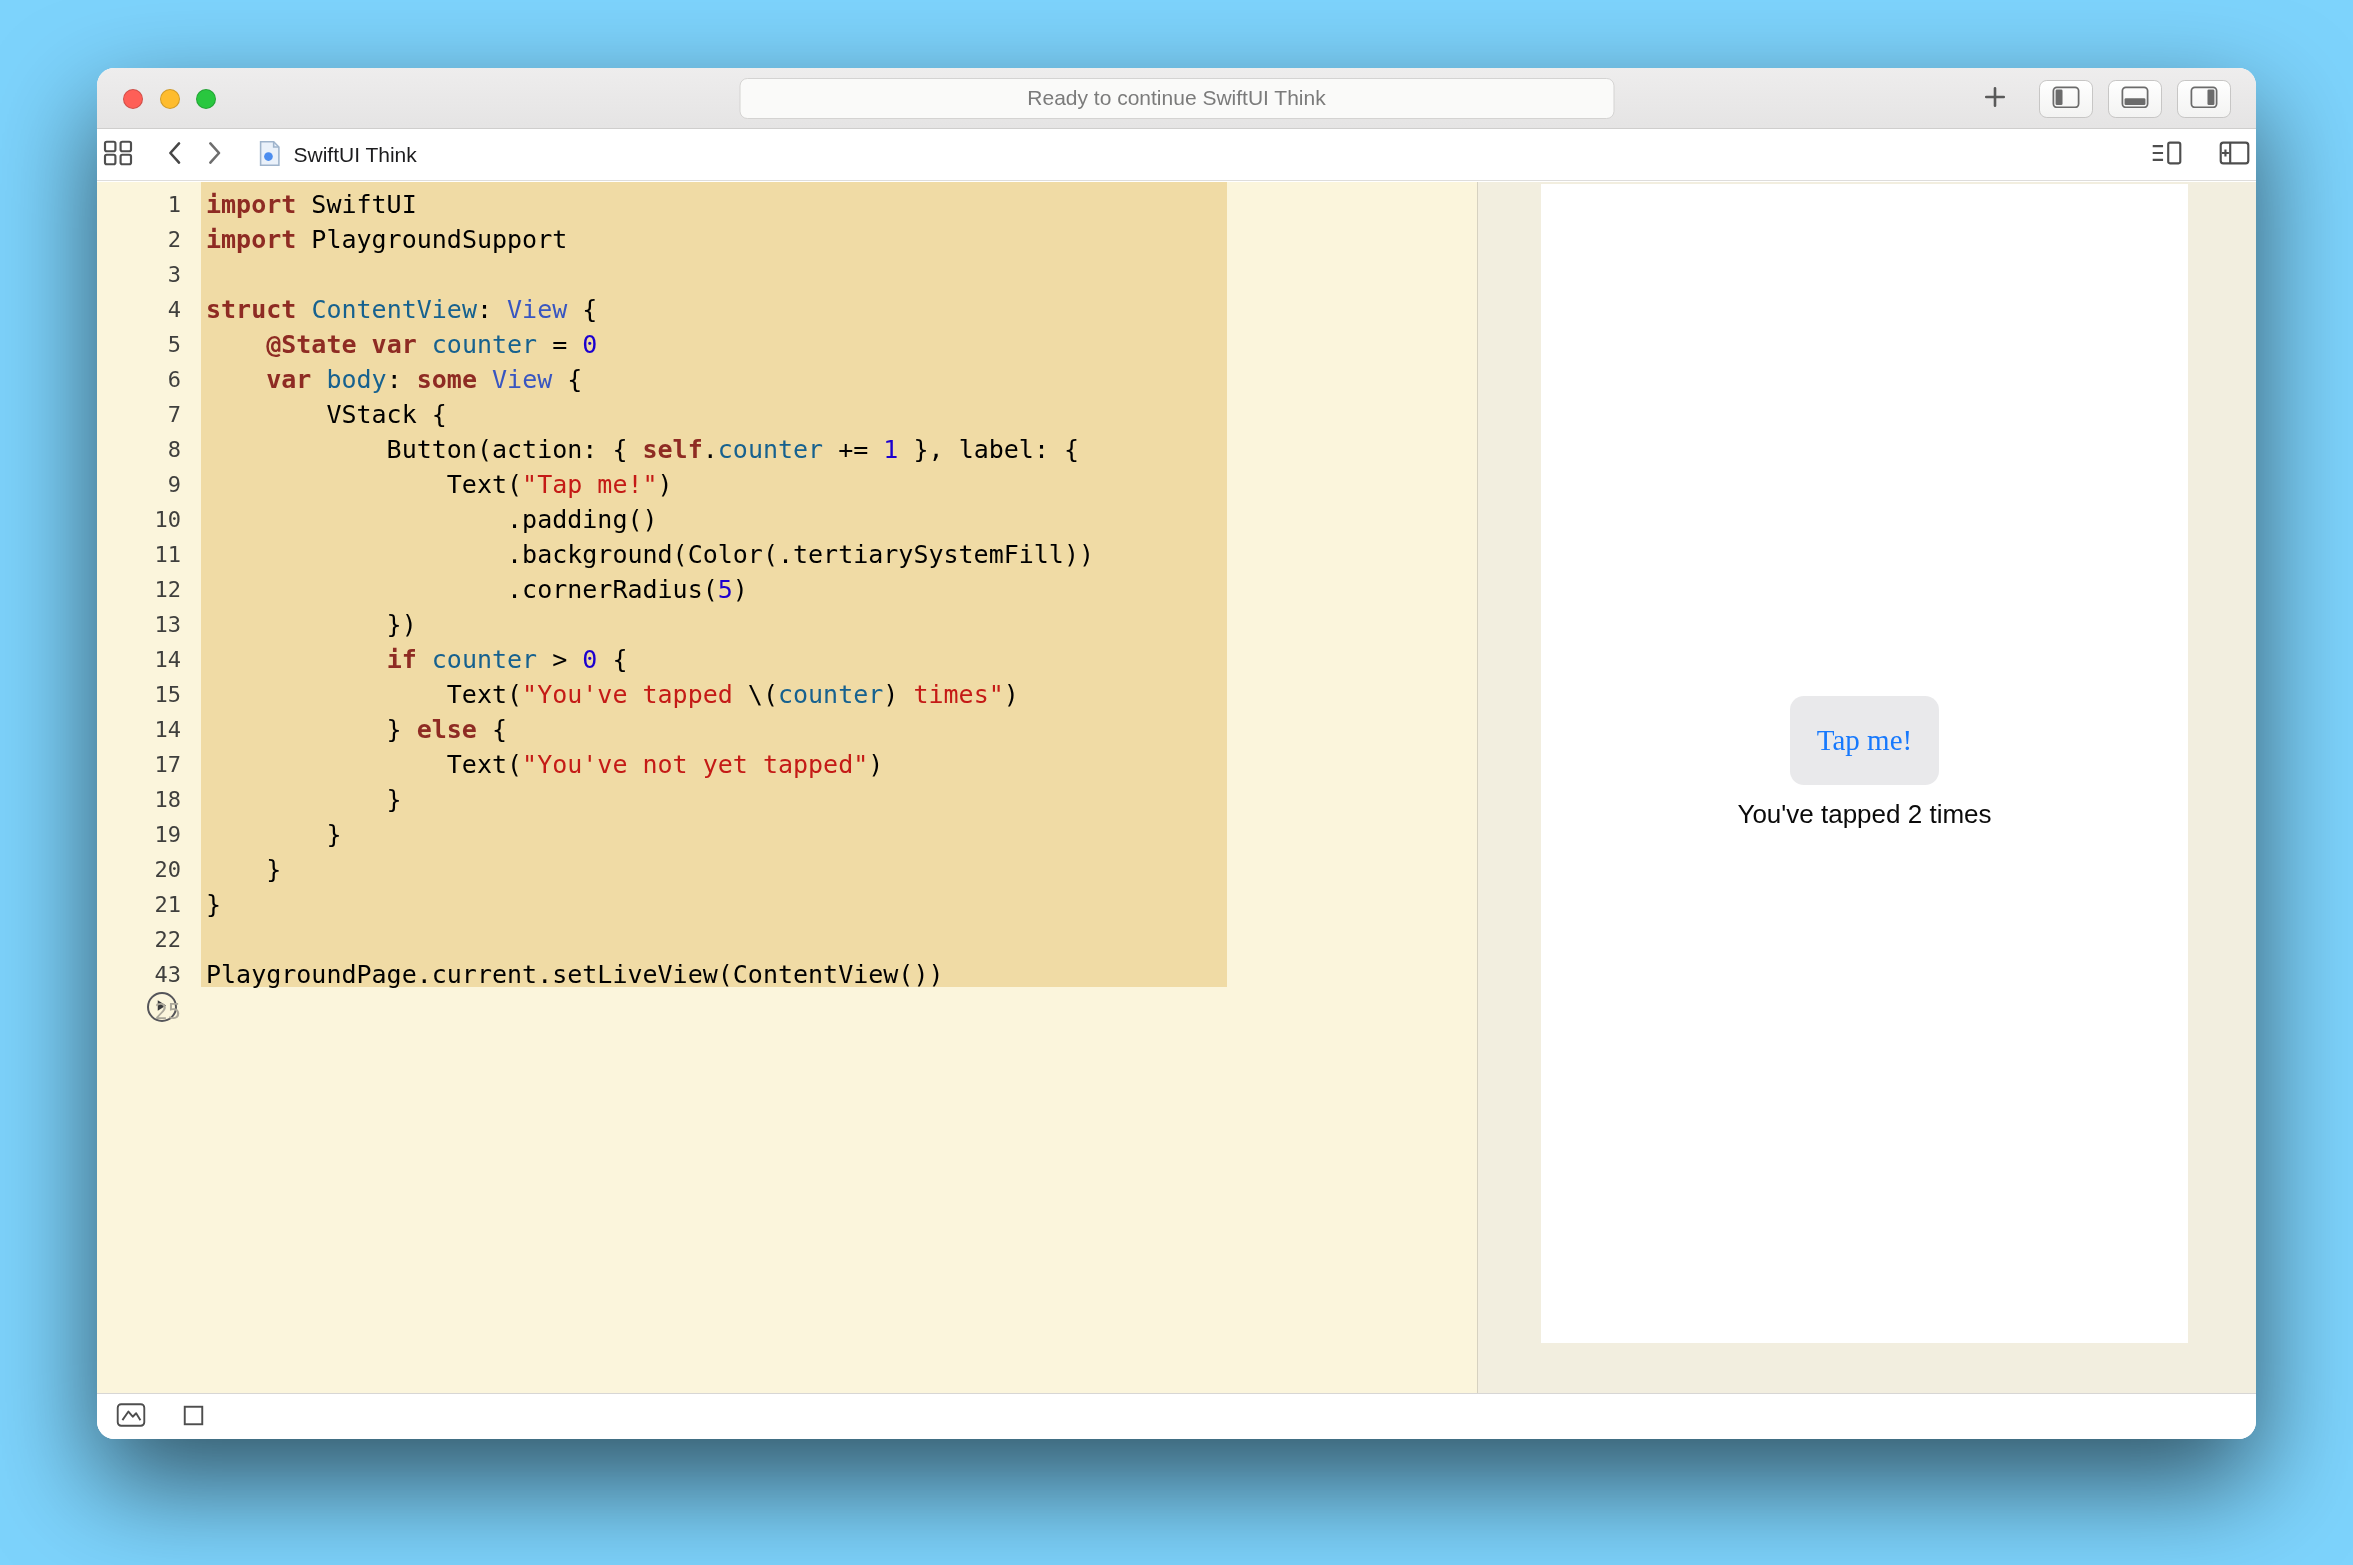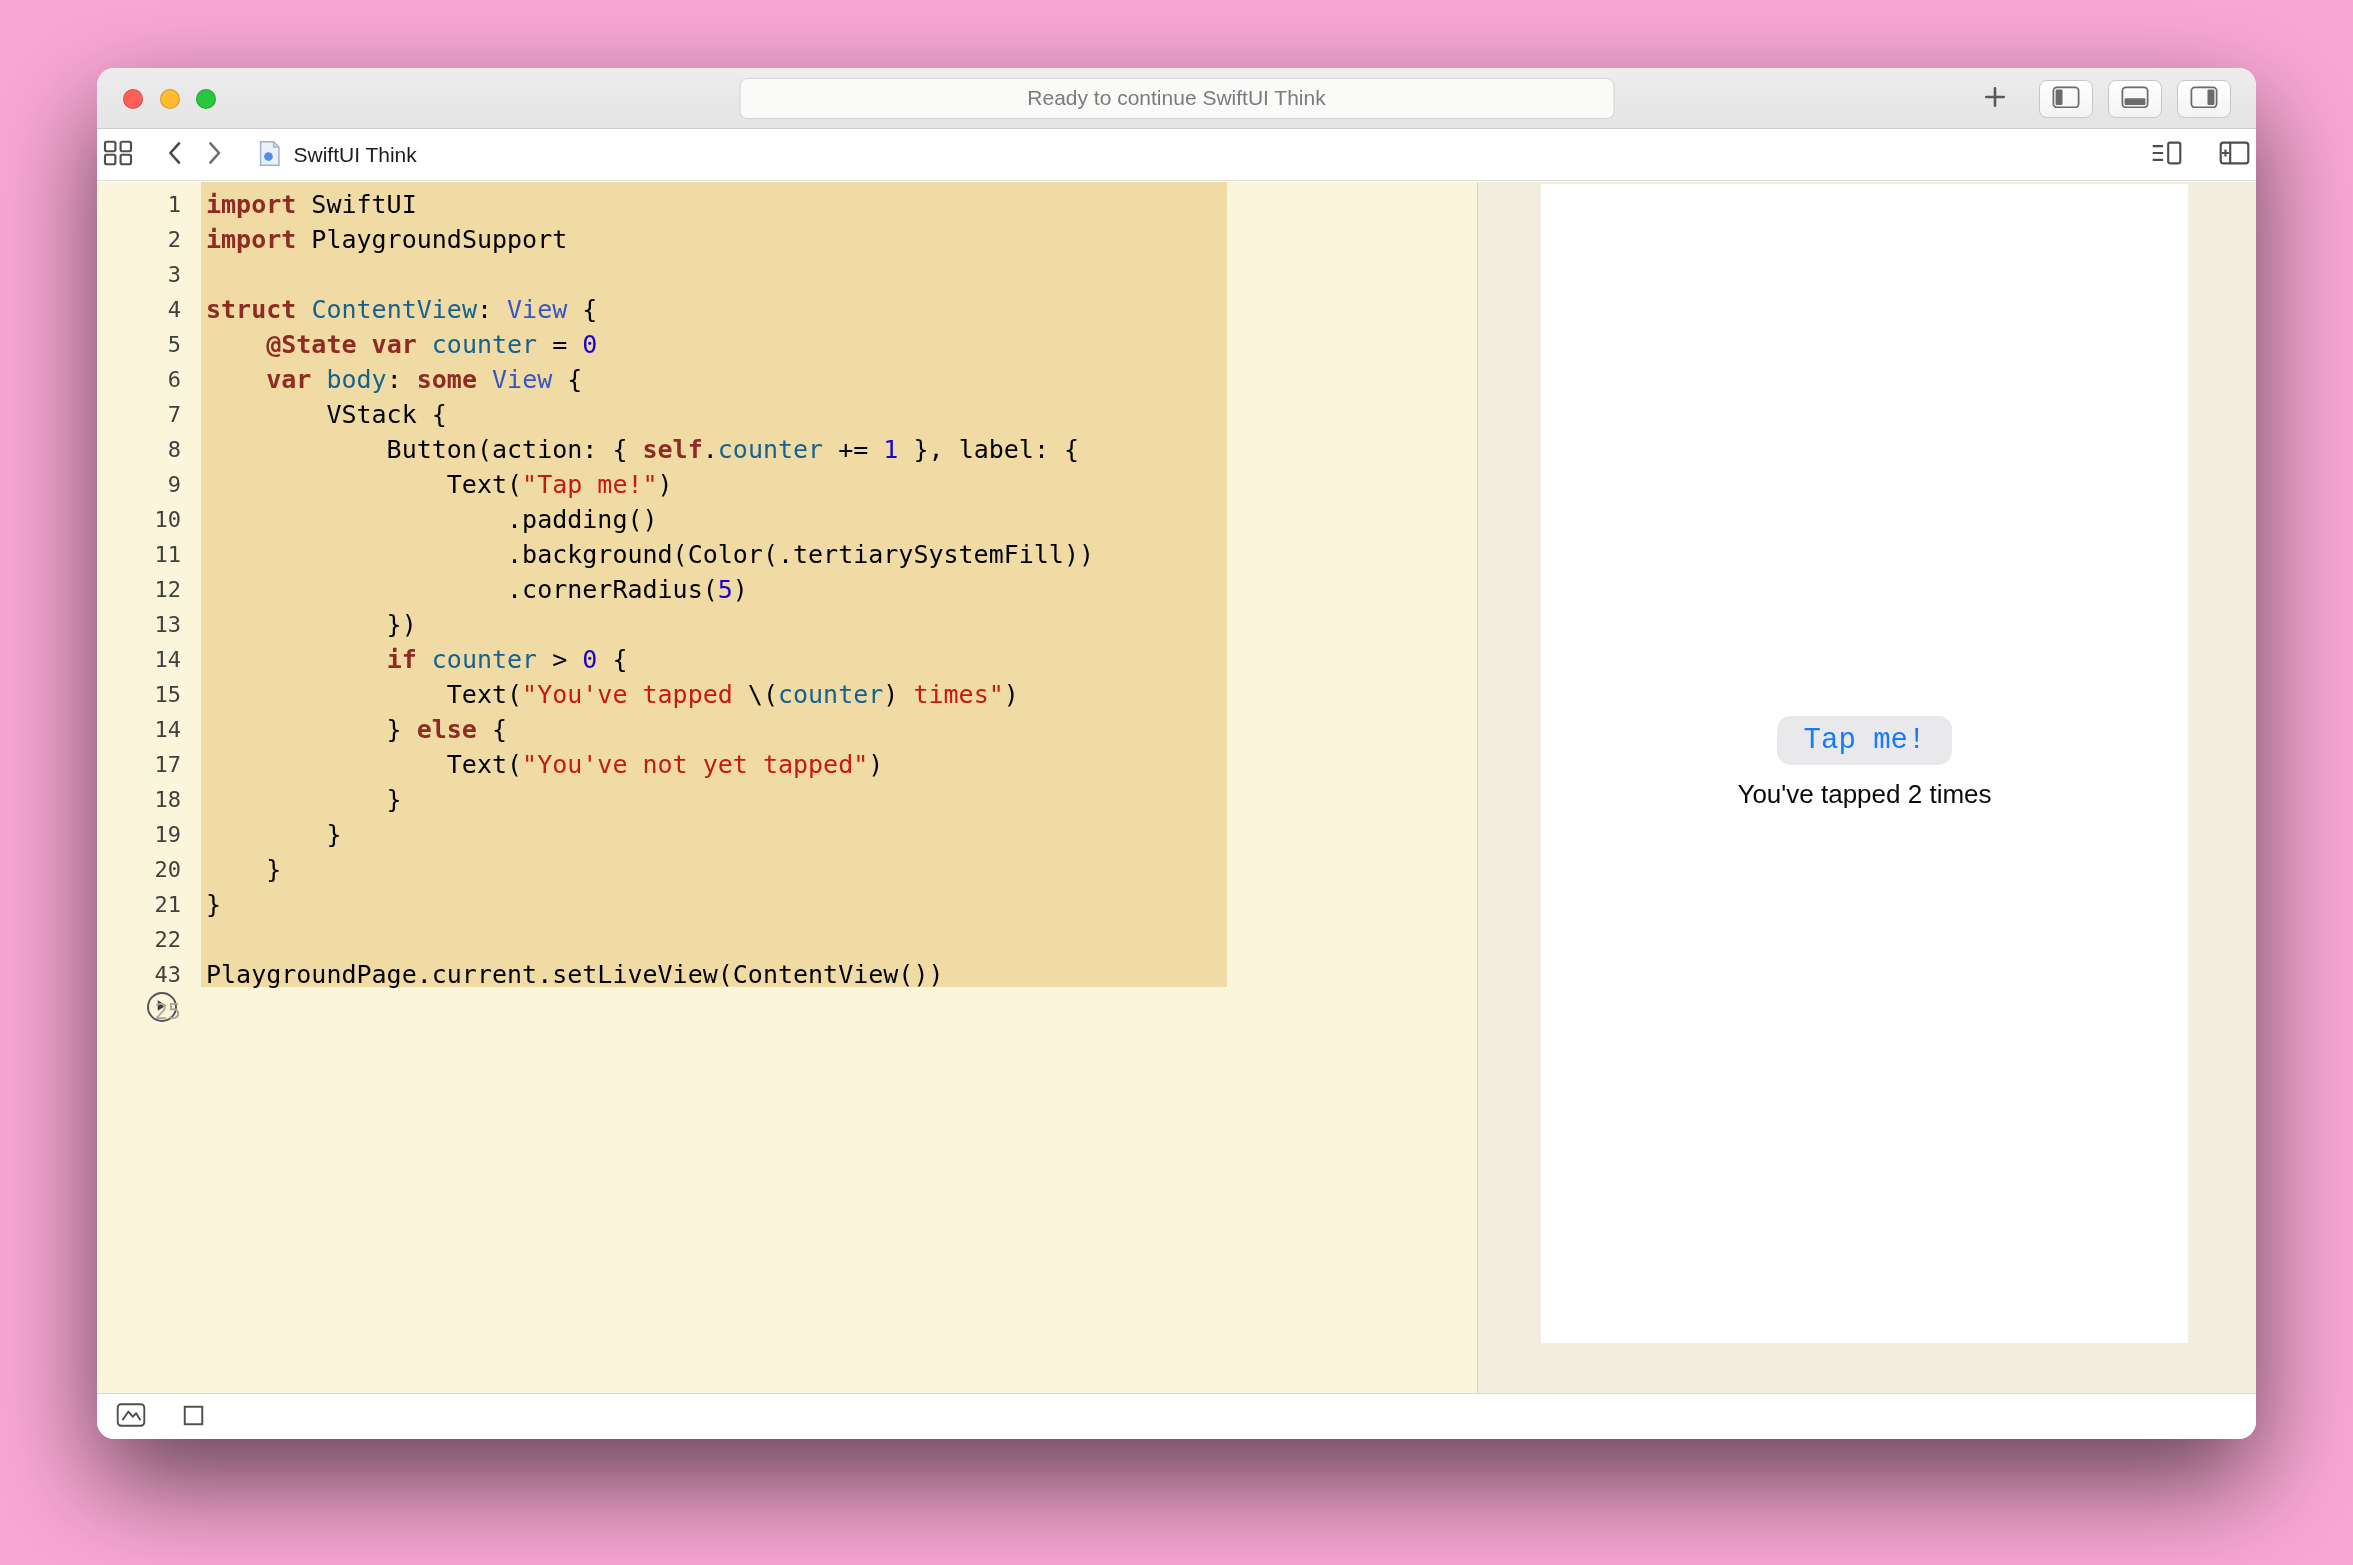--- a/index.html
+++ b/index.html
@@ -1,17 +1,17 @@
 <!DOCTYPE html>
 <html style="--accent: #1779FD; --editor_bg: #FBF5DC; --executed_highlight: #F0DBA5; --results_bg: #F3EEDC; --panel_bg: #F2EEDF; --keyword: #8E2B23; --string: #C41A16; --number: #1C00CF; --declaration: #16618F; --type: #3856C1; --traffic_red: #FE5F57; --traffic_yellow: #FEBC2E; --traffic_green: #29C73F;font-size:14px"><head>
 <meta charset="utf-8">
 <style>
   * { margin:0; padding:0; box-sizing:border-box; }
   html,body { background:#000; }
-  .stage { position:relative; width:2354px; height:1566px; background:#f9a8d4; font-family:"Liberation Sans",sans-serif; overflow:hidden; }
+  .stage { position:relative; width:2354px; height:1566px; background:#7dd3fc; font-family:"Liberation Sans",sans-serif; overflow:hidden; }
 
   .window { position:absolute; left:97px; top:68px; width:2159px; height:1371px; border-radius:17.4px; overflow:hidden;
             background:#fff; box-shadow:0 43px 104px rgba(0,0,0,.6); }
 
   
   .titlebar { position:relative; height:61px; background:linear-gradient(#EEEDED,#E5E4E4); border-bottom:0.9px solid #CFCECD; }
   .traffic { position:absolute; left:26px; top:0; height:61px; display:flex; align-items:center; gap:16.5px; }
   .tl { width:20px; height:20px; border-radius:50%; border:0.9px solid rgba(0,0,0,.18); display:inline-block; }
   .tl.red { background:var(--traffic_red); }
   .tl.yellow { background:var(--traffic_yellow); }
@@ -62,22 +62,22 @@
   .results-strip { position:absolute; left:1131px; right:0; top:0; bottom:0; background:var(--results_bg); border-left:0.9px solid #E2DCC7; }
   .result-row { position:absolute; left:0; right:0; height:35px; display:flex; align-items:center; justify-content:space-between; padding:0 19px 0 12px; }
   .result-label { font-size:22.6px; color:#1E1E1C; }
   .result-btn { width:32px; height:23.5px; border:1.7px solid #8A8A84; border-radius:5.2px; background:#D9D8D4;
                 display:flex; align-items:center; justify-content:center; padding:0; cursor:pointer; }
   .result-btn .inner { width:18px; height:11.3px; background:#A3A29D; border-radius:2.6px; }
 
   .preview-pane { flex:1; position:relative; background:var(--panel_bg); }
   .canvas { position:absolute; left:63px; top:1.7px; width:647px; height:1159px; background:#FFFFFF;
             display:flex; flex-direction:column; align-items:center; justify-content:center; gap:14px; }
-  .tap-btn { background:#E9E9EB; border:none; border-radius:14px; padding:8px 27px; color:var(--accent);
-             font-size:29px; font-family:Liberation Mono, monospace; cursor:pointer; }
+  .tap-btn { background:#E9E9EB; border:none; border-radius:14px; padding:28px 27px; color:var(--accent);
+             font-size:29px; font-family:Liberation Serif, serif; cursor:pointer; }
   .tap-caption { font-size:26px; color:#0A0A0A; }
 
   
   .bottombar { position:absolute; left:0; right:0; bottom:0; height:46px; background:#FFFFFF; border-top:0.9px solid #D7D6D5;
                display:flex; align-items:center; gap:37px; padding:0 19px; }
 </style>
 </head>
 <body>
 
 <div class="stage">

